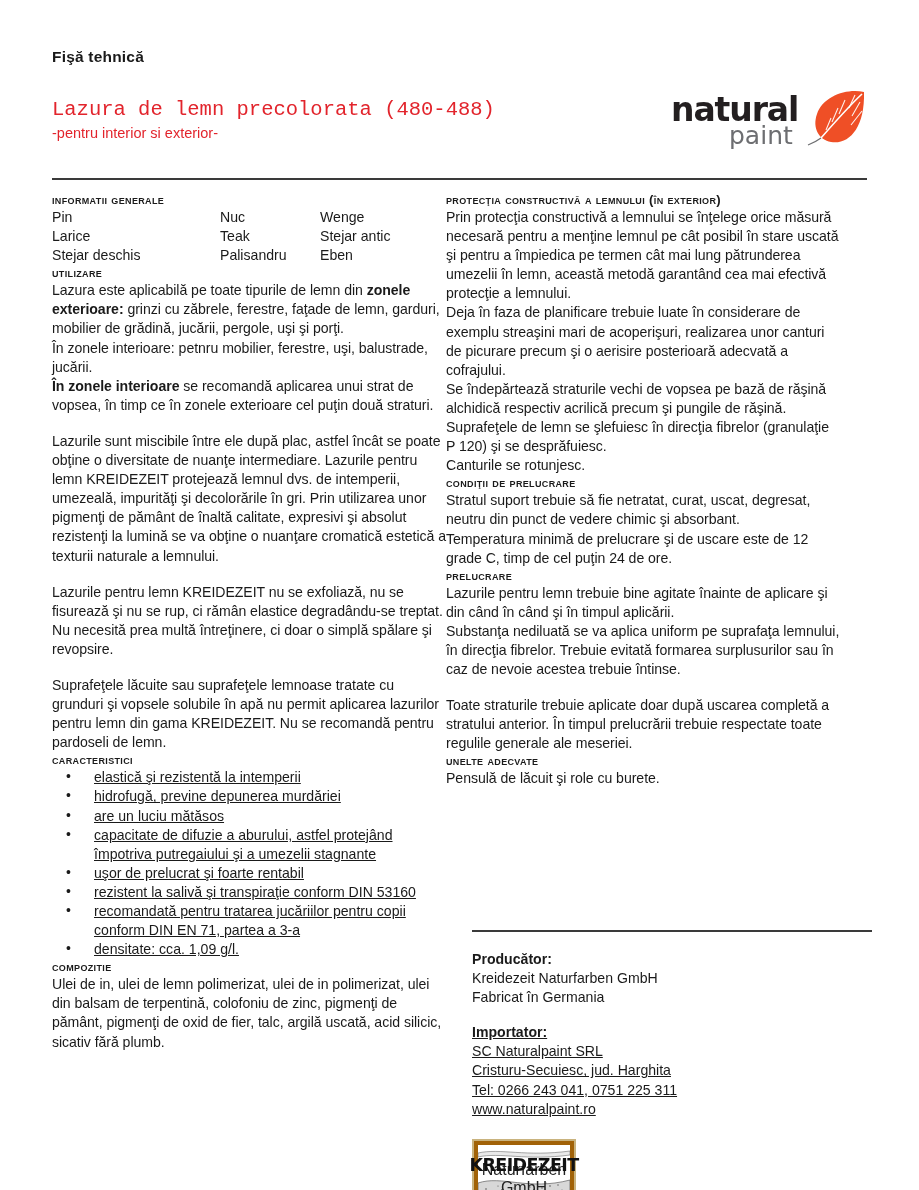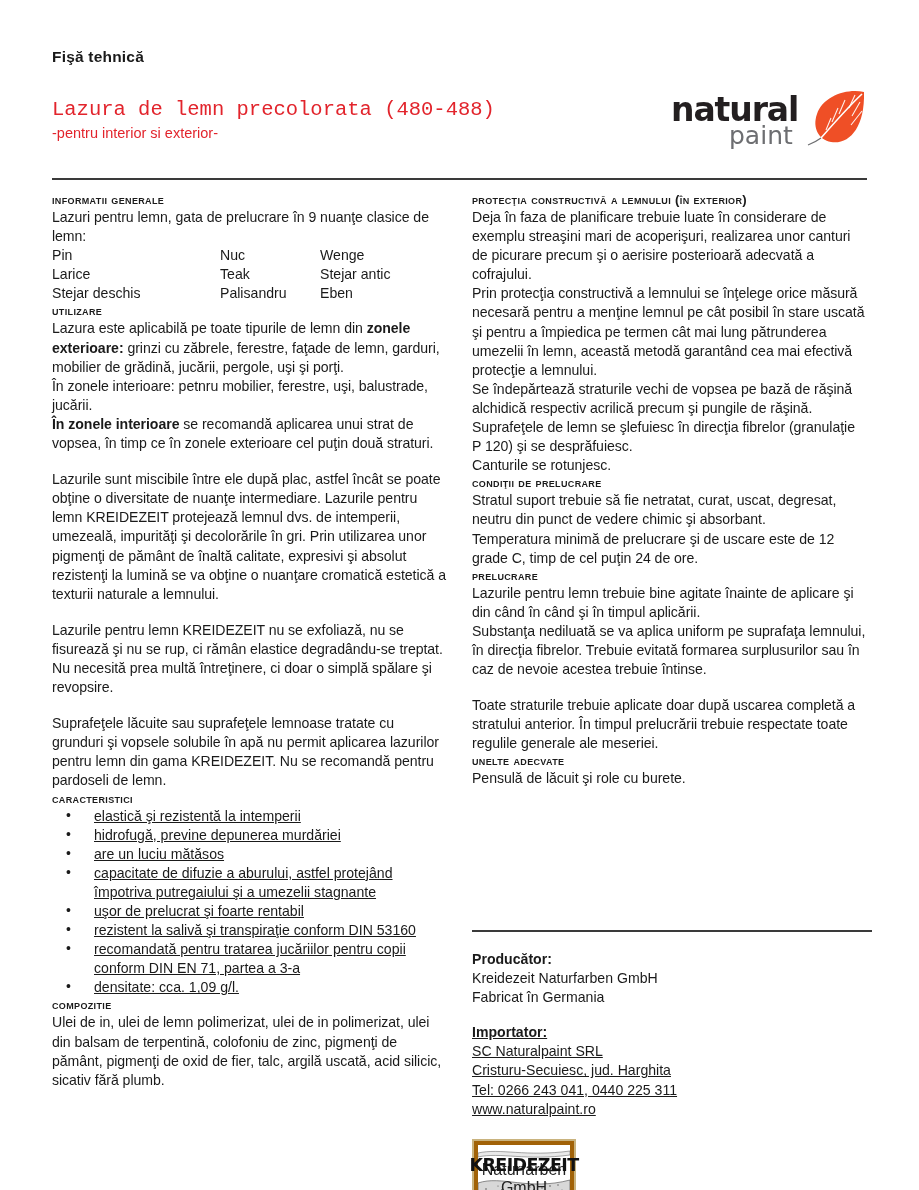--- a/index.html
+++ b/index.html
@@ -81,21 +81,20 @@
 
   .rule-top {
     border: 0;
     border-top: 2px solid #3a3a3a;
     margin: 18px 0 12px 0;
   }
 
   
   .cols {
     display: flex;
-    gap: 26px;
   }
   .col { width: 394px; }
 
   h2.sec {
     font-size: 13.2px;
     font-weight: bold;
     margin: 0 0 1px 0;
     font-variant: small-caps;
     text-transform: lowercase;
     letter-spacing: .35px;
@@ -228,21 +227,20 @@
     </div>
   </div>
 
   <hr class="rule-top">
 
   <div class="cols">
 
     <div class="col">
 
       <h2 class="sec">Informatii Generale</h2>
-      <p class="body">Lazuri pentru lemn, gata de prelucrare în 9 nuanţe clasice de lemn:</p>
       <div class="species">
         <span>Pin</span>
         <span>Nuc</span>
         <span>Wenge</span>
         <span>Larice</span>
         <span>Teak</span>
         <span>Stejar antic</span>
         <span>Stejar deschis</span>
         <span>Palisandru</span>
         <span>Eben</span>
@@ -268,22 +266,22 @@
         <li>densitate: cca. 1,09 g/l.</li>
       </ul>
 
       <h2 class="sec sec-gap">Compozitie</h2>
       <p class="body">Ulei de in, ulei de lemn polimerizat, ulei de in polimerizat, ulei din balsam de terpentină, colofoniu de zinc, pigmenţi de pământ, pigmenţi de oxid de fier, talc, argilă uscată, acid silicic, sicativ fără plumb.</p>
     </div>
 
     <div class="col">
 
       <h2 class="sec">Protecţia constructivă a lemnului (în exterior)</h2>
+      <p class="body">Prin protecţia constructivă a lemnului se înţelege orice măsură necesară pentru a menţine lemnul pe cât posibil în stare uscată şi pentru a împiedica pe termen cât mai lung pătrunderea umezelii în lemn, această metodă garantând cea mai efectivă protecţie a lemnului.</p>
       <p class="body">Deja în faza de planificare trebuie luate în considerare de exemplu streaşini mari de acoperişuri, realizarea unor canturi de picurare precum şi o aerisire posterioară adecvată a cofrajului.</p>
-      <p class="body">Prin protecţia constructivă a lemnului se înţelege orice măsură necesară pentru a menţine lemnul pe cât posibil în stare uscată şi pentru a împiedica pe termen cât mai lung pătrunderea umezelii în lemn, această metodă garantând cea mai efectivă protecţie a lemnului.</p>
 
       <p class="body">Se îndepărtează straturile vechi de vopsea pe bază de răşină alchidică respectiv acrilică precum şi pungile de răşină. Suprafeţele de lemn se şlefuiesc în direcţia fibrelor (granulaţie P 120) şi se desprăfuiesc.</p>
       <p class="body">Canturile se rotunjesc.</p>
 
       <h2 class="sec sec-gap">Condiţii de prelucrare</h2>
       <p class="body">Stratul suport trebuie să fie netratat, curat, uscat, degresat, neutru din punct de vedere chimic şi absorbant.</p>
       <p class="body">Temperatura minimă de prelucrare şi de uscare este de  12 grade C, timp de cel puţin 24 de ore.</p>
 
       <h2 class="sec sec-gap">Prelucrare</h2>
       <p class="body">Lazurile pentru lemn trebuie bine agitate înainte de aplicare şi din când în când şi în timpul aplicării.</p>
@@ -301,21 +299,21 @@
       <div class="footer-text">
         <div class="footer-block">
           <b>Producător:</b>
           <div>Kreidezeit Naturfarben GmbH</div>
           <div>Fabricat în Germania</div>
         </div>
         <div class="footer-block">
           <b>Importator:</b>
           <div>SC Naturalpaint SRL</div>
           <div>Cristuru-Secuiesc, jud. Harghita</div>
-          <div>Tel: 0266 243 041, 0440 225 311</div>
+          <div>Tel: 0266 243 041, 0751 225 311</div>
           <div>www.naturalpaint.ro</div>
         </div>
       </div>
 
       <div class="kz">
         <div class="kz-inner">
           <svg width="100%" height="100%" viewBox="0 0 92 68" preserveAspectRatio="none">
             <rect x="0" y="0" width="92" height="68" fill="#ffffff"></rect>
             <path d="M0 8 C22 3 48 12 92 6 L92 10 C48 16 22 7 0 12 Z" fill="#e9e9e9" stroke="#555" stroke-width="0.5"></path>
             <path d="M0 38 C24 30 50 46 92 35 L92 52 C50 63 24 47 0 55 Z" fill="#d8d8d8" stroke="#444" stroke-width="0.6"></path>

